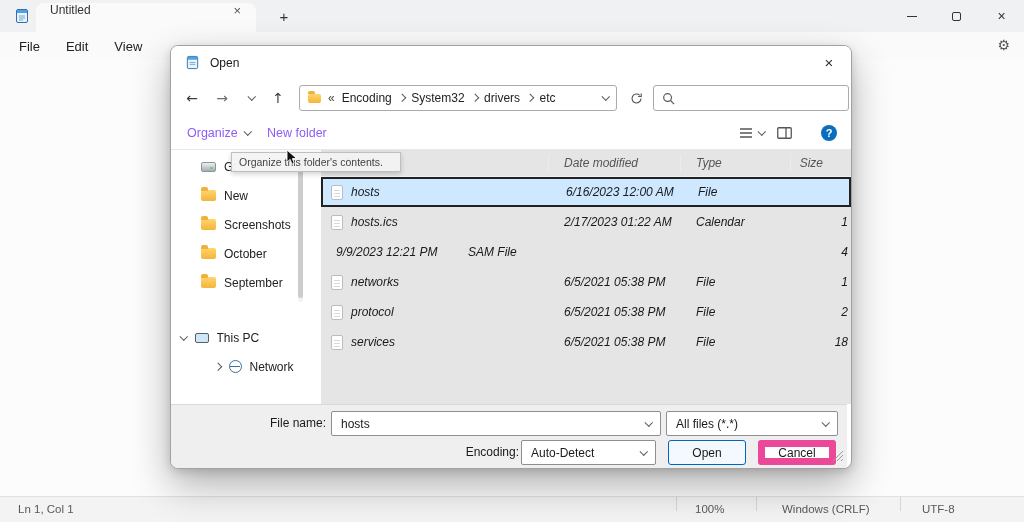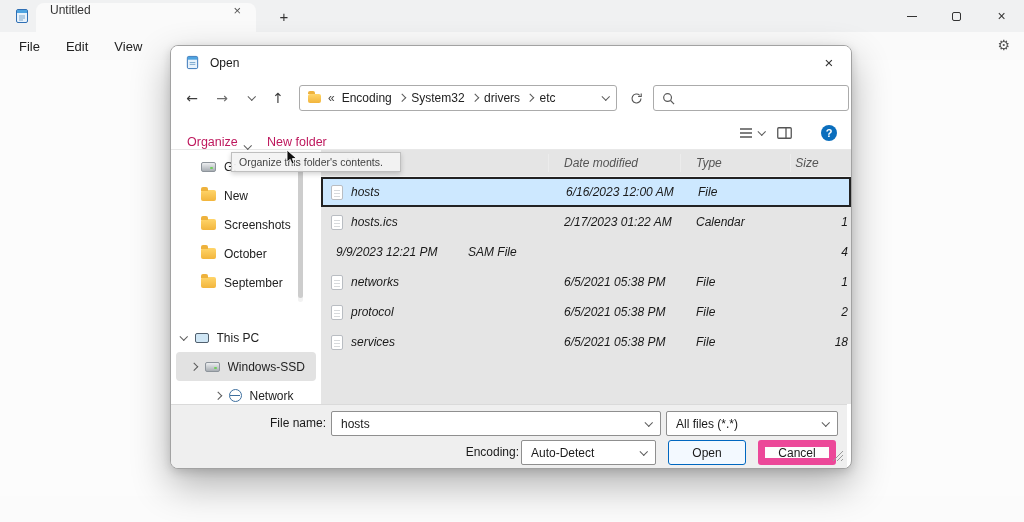--- a/index.html
+++ b/index.html
@@ -57,22 +57,22 @@
   .addr-root{color:#444;font-size:12px;}
   .addr-seg{color:#222;font-size:12px;}
   .addr-chev{margin-left:auto;}
   .refresh-btn{position:absolute;left:452px;top:6px;width:26px;height:26px;display:flex;
                align-items:center;justify-content:center;border-radius:3px;}
   .searchbox{position:absolute;left:482px;top:6px;width:196px;height:26px;border:1px solid #ababab;
              border-radius:3px;background:#fff;display:flex;align-items:center;padding:0 8px;}
   .search-text{color:#767676;font-size:12px;flex:1;}
   .dlg-toolbar{position:absolute;left:0;top:71px;right:0;height:33px;background:#fff;
                border-bottom:1px solid #e8e8e8;}
-  .tb-item{position:absolute;top:0;height:32px;display:flex;align-items:flex-end;gap:7px;
-           font-size:12.5px;color:#be185d;}
+  .tb-item{position:absolute;top:0;height:32px;display:flex;align-items:center;gap:7px;
+           font-size:12.5px;color:#8b5cf6;}
   .tb-organize{left:16px;} .tb-newfolder{left:96px;}
   .vw-list{position:absolute;left:568px;top:0;height:32px;display:flex;align-items:center;gap:6px;}
   .vw-pane{position:absolute;left:606px;top:0;height:32px;display:flex;align-items:center;}
   .vw-help{position:absolute;left:650px;top:8px;width:16px;height:16px;border-radius:50%;
            background:#0a6ebd;color:#fff;font-size:11px;font-weight:bold;display:flex;
            align-items:center;justify-content:center;}
 
   
   .dlg-sidebar{position:absolute;left:0;top:104px;width:150px;bottom:64px;background:#fff;
                padding-top:2px;}
@@ -111,21 +111,21 @@
   .folder.sm{width:13px;height:9px;margin-right:0;}
 
   
   .dlg-list{position:absolute;left:150px;top:104px;right:0;bottom:64px;background:#e5e5e5;overflow:hidden;font-style:italic;}
   .list-header{display:flex;height:27px;align-items:center;color:#555;font-size:12px;
                border-bottom:1px solid #f2f2f2;}
   .hc{height:18px;line-height:18px;border-right:1px solid #ececec;}
   .hc-name{flex:0 0 228px;padding-left:24px;}
   .hc-date{flex:0 0 132px;padding-left:15px;}
   .hc-type{flex:0 0 110px;padding-left:15px;}
-  .hc-size{flex:1;text-align:center;padding-right:28px;border-right:none;}
+  .hc-size{flex:1;text-align:right;padding-right:28px;border-right:none;}
   .frow{display:flex;height:30px;align-items:center;font-size:12px;color:#1a1a1a;}
   .frow.selected{background:#cde8ff;border:2px solid #222;height:30px;}
   .c-name{flex:0 0 228px;display:flex;align-items:center;padding-left:10px;overflow:hidden;}
   .frow.selected .c-name{padding-left:8px;}
   .c-date{flex:0 0 132px;padding-left:15px;white-space:nowrap;}
   .c-type{flex:0 0 110px;padding-left:15px;white-space:nowrap;}
   .c-size{flex:1;text-align:right;padding-right:3px;white-space:nowrap;}
 
   
   .dlg-footer{position:absolute;left:0;right:4px;bottom:0;height:64px;background:#efefef;
@@ -185,20 +185,29 @@
 
   <div class="np-menubar">
     <span class="np-menu">File</span>
     <span class="np-menu">Edit</span>
     <span class="np-menu">View</span>
   </div>
   <span class="np-gear">⚙</span>
 
   <div class="np-editor"></div>
 
+  <div class="np-statusbar">
+    <span class="st-ln">Ln 1, Col 1</span>
+    <span class="st-sep s1"></span>
+    <span class="st-zoom">100%</span>
+    <span class="st-sep s2"></span>
+    <span class="st-eol">Windows (CRLF)</span>
+    <span class="st-sep s3"></span>
+    <span class="st-enc">UTF-8</span>
+  </div>
 
   <div class="dlg">
 
     <div class="dlg-titlebar">
       <span class="dlg-appicon">
         <svg width="15" height="15" viewBox="0 0 16 16">
             <rect x="2.5" y="1.5" width="11" height="13" rx="1.5" fill="#e8f2fb" stroke="#2f6fb4"></rect>
             <rect x="3" y="2" width="10" height="3" fill="#4da3e0"></rect>
             <line x1="5" y1="8" x2="11" y2="8" stroke="#7aa7cd"></line>
             <line x1="5" y1="10" x2="11" y2="10" stroke="#7aa7cd"></line>
@@ -293,25 +302,20 @@
       <div class="sb-item ind30">
         <span class="ic folder"></span>
         <span class="sb-label">September</span>
       </div>
       <div class="sb-gap"></div>
       <div class="sb-item pc">
         <i class="chev down"></i>
         <span class="ic monitor"></span>
         <span class="sb-label">This PC</span>
       </div>
-      <div class="sb-item ssd">
-        <i class="chev right"></i>
-        <span class="ic drive"></span>
-        <span class="sb-label">Windows-SSD</span>
-      </div>
       <div class="sb-item net">
         <i class="chev right"></i>
         <span class="ic network"></span>
         <span class="sb-label">Network</span>
       </div>
     </div>
     <div class="sb-track"></div>
     <div class="sb-thumb"></div>
 
     <div class="dlg-list">

